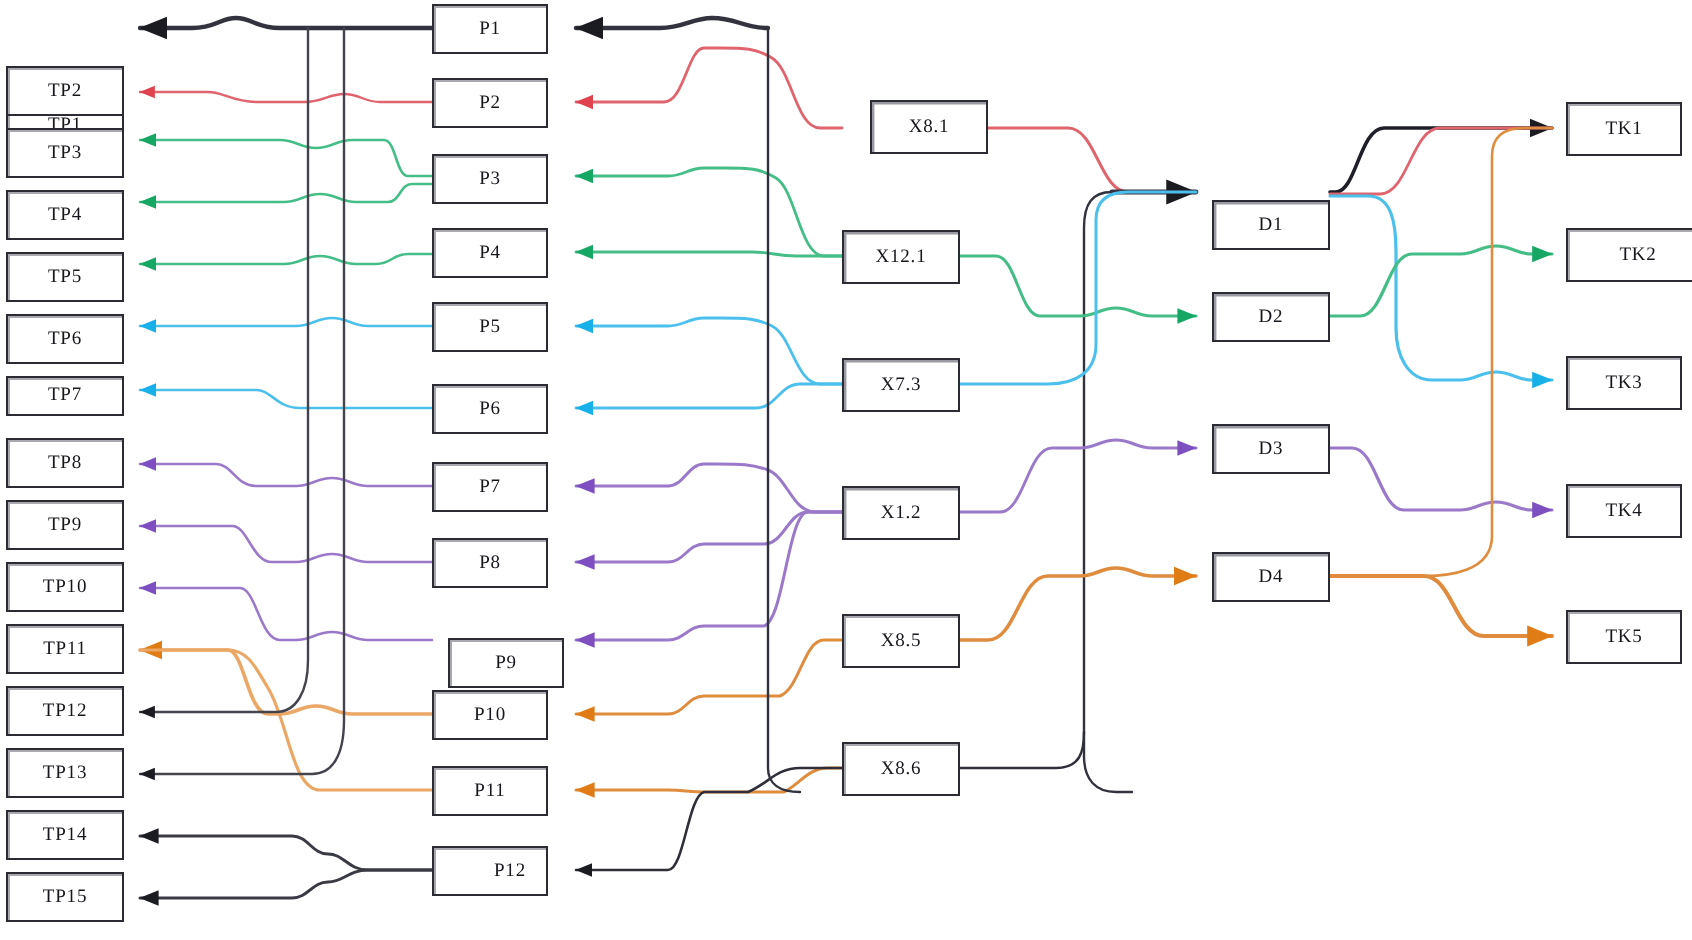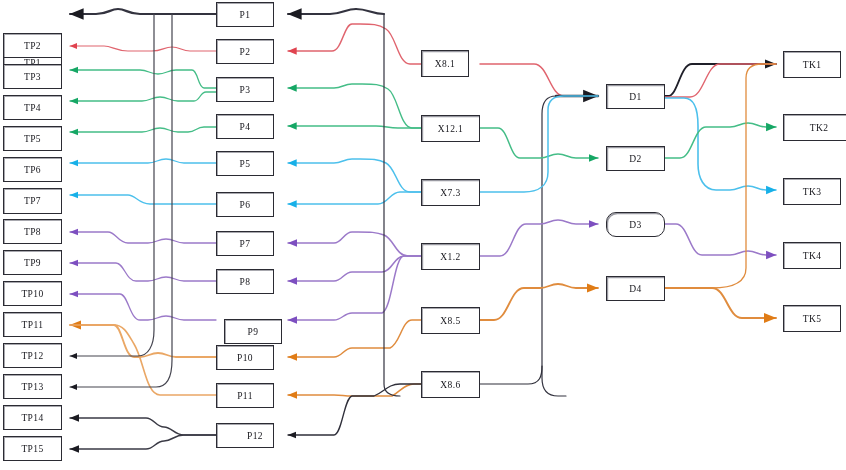--- a/index.html
+++ b/index.html
@@ -146,21 +146,21 @@
       </div>
     <div class="node tp" style="left:3px;top:95px;width:59px;height:25px;">
         <span class="lbl">TP4</span>
       </div>
     <div class="node tp" style="left:3px;top:126px;width:59px;height:25px;">
         <span class="lbl">TP5</span>
       </div>
     <div class="node tp" style="left:3px;top:157px;width:59px;height:25px;">
         <span class="lbl">TP6</span>
       </div>
-    <div class="node tp" style="left:3px;top:188px;width:59px;height:26px;">
+    <div class="node tp" style="left:3px;top:188px;width:59px;height:20px;">
         <span class="lbl">TP7</span>
       </div>
     <div class="node tp" style="left:3px;top:219px;width:59px;height:25px;">
         <span class="lbl">TP8</span>
       </div>
     <div class="node tp" style="left:3px;top:250px;width:59px;height:25px;">
         <span class="lbl">TP9</span>
       </div>
     <div class="node tp" style="left:3px;top:281px;width:59px;height:25px;">
         <span class="lbl">TP10</span>
@@ -215,48 +215,48 @@
       </div>
     <div class="node tp" style="left:216px;top:383px;width:58px;height:25px;">
         <span class="lbl">P11</span>
       </div>
     <div class="node tp" style="left:216px;top:423px;width:58px;height:25px;padding-left:20px;">
         <span class="lbl">P12</span>
       </div>
   </div>
 
   <div>
-    <div class="node" style="left:421px;top:50px;width:48px;height:27px;">
+    <div class="node" style="left:435px;top:50px;width:59px;height:27px;">
         <span class="lbl">X8.1</span>
       </div>
     <div class="node" style="left:421px;top:115px;width:59px;height:27px;">
         <span class="lbl">X12.1</span>
       </div>
     <div class="node" style="left:421px;top:179px;width:59px;height:27px;">
         <span class="lbl">X7.3</span>
       </div>
     <div class="node" style="left:421px;top:243px;width:59px;height:27px;">
         <span class="lbl">X1.2</span>
       </div>
     <div class="node tp" style="left:421px;top:307px;width:59px;height:27px;">
         <span class="lbl">X8.5</span>
       </div>
     <div class="node tp" style="left:421px;top:371px;width:59px;height:27px;">
         <span class="lbl">X8.6</span>
       </div>
   </div>
 
   <div>
-    <div class="node" style="left:606px;top:84px;width:59px;height:25px;">
+    <div class="node" style="left:606px;top:100px;width:59px;height:25px;">
         <span class="lbl">D1</span>
       </div>
     <div class="node" style="left:606px;top:146px;width:59px;height:25px;">
         <span class="lbl">D2</span>
       </div>
-    <div class="node" style="left:606px;top:212px;width:59px;height:25px;border-radius:10px;">
+    <div class="node" style="left:606px;top:212px;width:59px;height:25px;">
         <span class="lbl">D3</span>
       </div>
     <div class="node" style="left:606px;top:276px;width:59px;height:25px;">
         <span class="lbl">D4</span>
       </div>
   </div>
 
   <div>
     <div class="node tp" style="left:783px;top:51px;width:58px;height:27px;">
         <span class="lbl">TK1</span>

